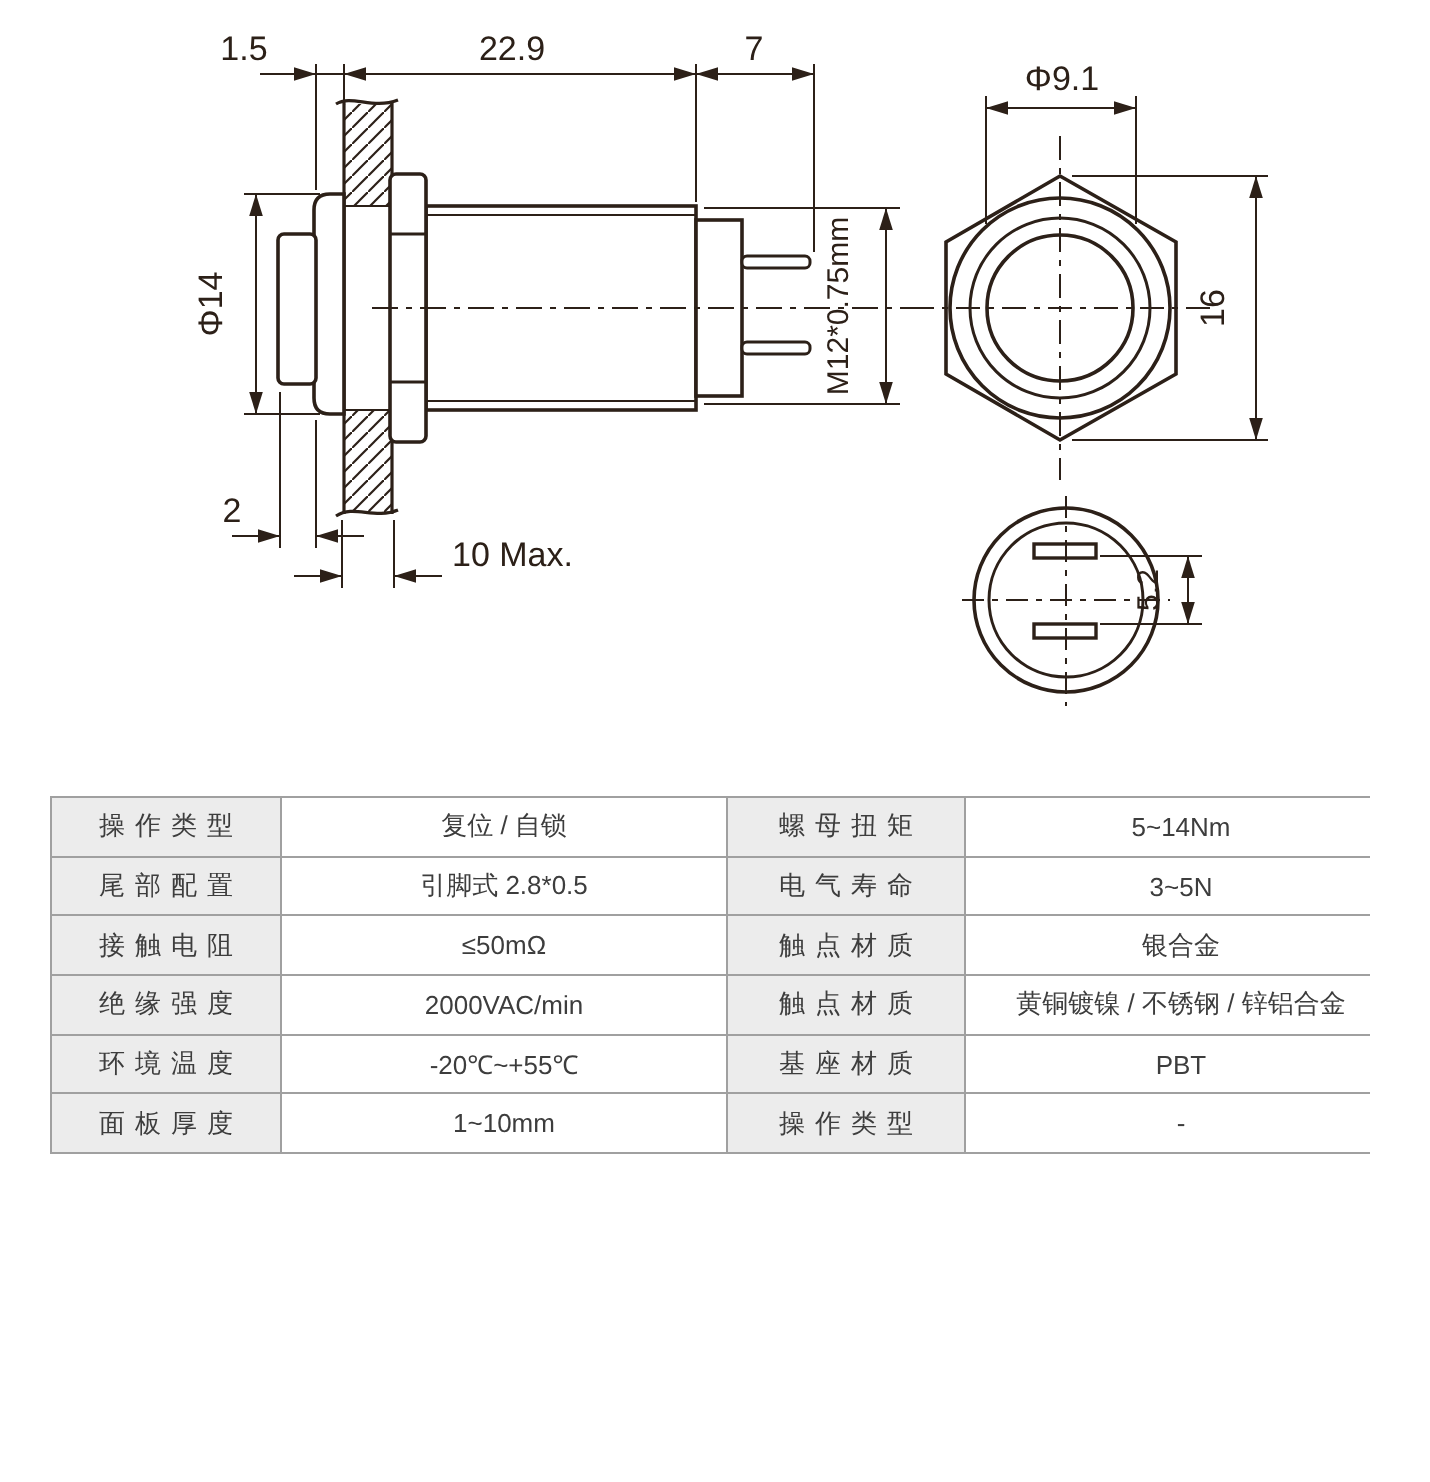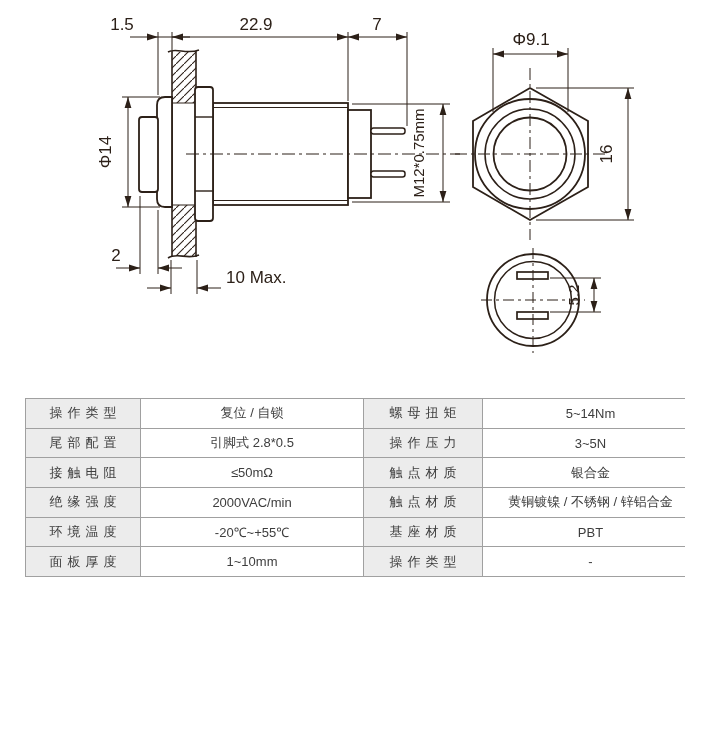--- a/index.html
+++ b/index.html
@@ -189,21 +189,21 @@
   <tbody>
     <tr>
       <td class="lbl">操作类型</td>
       <td class="val">复位 / 自锁</td>
       <td class="lbl">螺母扭矩</td>
       <td class="val">5~14Nm</td>
     </tr>
     <tr>
       <td class="lbl">尾部配置</td>
       <td class="val">引脚式 2.8*0.5</td>
-      <td class="lbl">操作压力</td>
+      <td class="lbl">电气寿命</td>
       <td class="val">3~5N</td>
     </tr>
     <tr>
       <td class="lbl">接触电阻</td>
       <td class="val">≤50mΩ</td>
       <td class="lbl">触点材质</td>
       <td class="val">银合金</td>
     </tr>
     <tr>
       <td class="lbl">绝缘强度</td>

